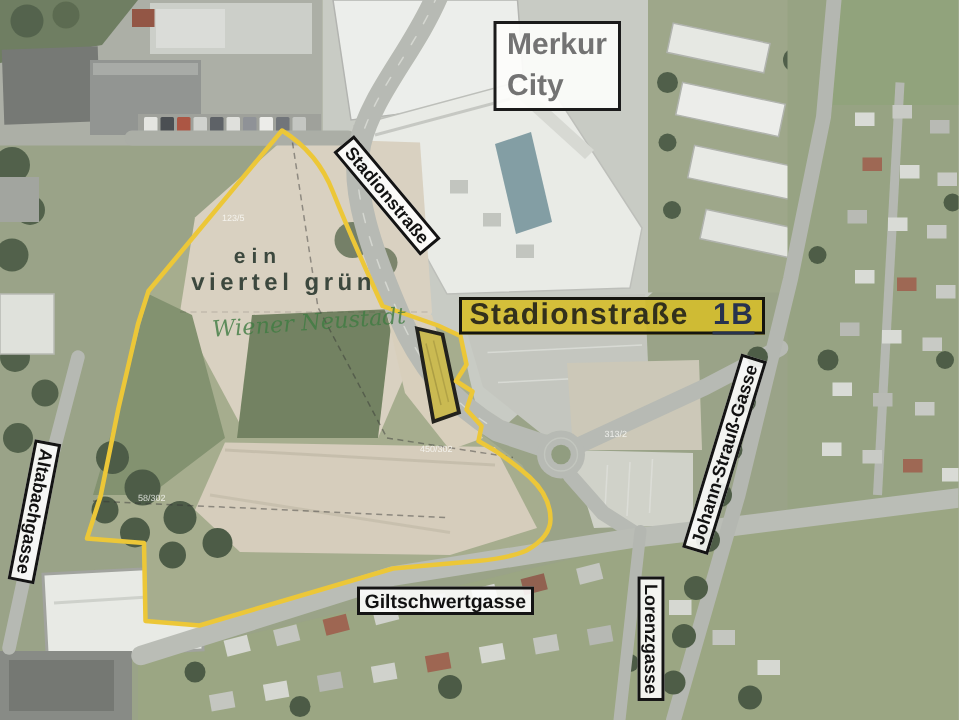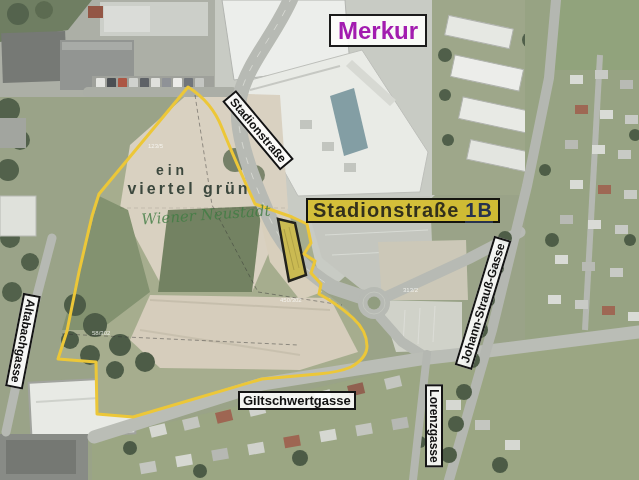--- a/index.html
+++ b/index.html
@@ -8,25 +8,25 @@
   svg.photo{position:absolute;left:0;top:0}
   .lbl{position:absolute;white-space:nowrap;box-sizing:border-box}
   .street-label{background:rgba(255,255,255,.88);border:2px solid var(--label-border,#141414);
     color:var(--label-text,#111);font-weight:bold;font-size:12px;line-height:14px;padding:0 3px}
   #lbl-stadionstrasse{left:236px;top:90px;transform-origin:0 0;transform:rotate(50deg)}
   #lbl-giltschwertgasse{left:238px;top:391px;font-size:13px;line-height:15px}
   #lbl-johann{left:483px;top:303px;transform:translate(-50%,-50%) rotate(-73deg)}
   #lbl-lorenz{left:434px;top:426px;transform:translate(-50%,-50%) rotate(90deg)}
   #lbl-altabach{left:23px;top:341px;transform:translate(-50%,-50%) rotate(101deg)}
   .merkur{left:329px;top:14px;background:rgba(253,253,251,.93);border:2px solid #1b1b1b;
-    color:#a21caf;font-weight:bold;font-size:24px;line-height:27px;padding:1px 7px}
+    color:#737373;font-weight:bold;font-size:20px;line-height:27px;padding:1px 7px}
   .site-label{left:306px;top:198px;background:rgba(214,190,40,.88);border:2px solid #15150f;
     color:var(--site-label-text,#32301c);font-weight:bold;font-size:20px;line-height:21px;
     letter-spacing:1px;padding:0 5px}
-  .site-label .num{margin-left:6px;color:var(--site-number-text,#27324e);
+  .site-label .num{margin-left:16px;color:var(--site-number-text,#27324e);
     border-bottom:2px solid var(--site-number-text,#27324e)}
   .logo-ein{left:172px;top:170px;transform:translate(-50%,-50%);font-size:14px;font-weight:bold;
     letter-spacing:4px;color:var(--logo-green,#3c483e)}
   .logo-viertel{left:189px;top:189px;transform:translate(-50%,-50%);font-size:16px;font-weight:bold;
     letter-spacing:3px;color:var(--logo-green,#3c483e)}
   .logo-script{left:206px;top:215px;transform:translate(-50%,-50%) rotate(-4deg);
     font-family:"DejaVu Serif",serif;font-style:italic;font-size:15px;
     color:var(--script-green,#3f7c42);opacity:.8}
   .pnum{position:absolute;font-size:6px;color:rgba(252,252,250,.78)}
 </style>
@@ -267,19 +267,20 @@
   <div class="lbl logo-script">Wiener Neustadt</div>
 
   <div id="lbl-stadionstrasse" class="lbl street-label">Stadionstraße</div>
   <div id="lbl-giltschwertgasse" class="lbl street-label">Giltschwertgasse</div>
   <div id="lbl-johann" class="lbl street-label">Johann-Strauß-Gasse</div>
   <div id="lbl-lorenz" class="lbl street-label">Lorenzgasse</div>
   <div id="lbl-altabach" class="lbl street-label">Altabachgasse</div>
 
   <div class="lbl merkur">
     <div>Merkur</div>
+    <div>City</div>
   </div>
 
   <div class="lbl site-label">
     <span>Stadionstraße</span><span class="num">1B</span>
   </div>
 
 </div>
 
 </body></html>

